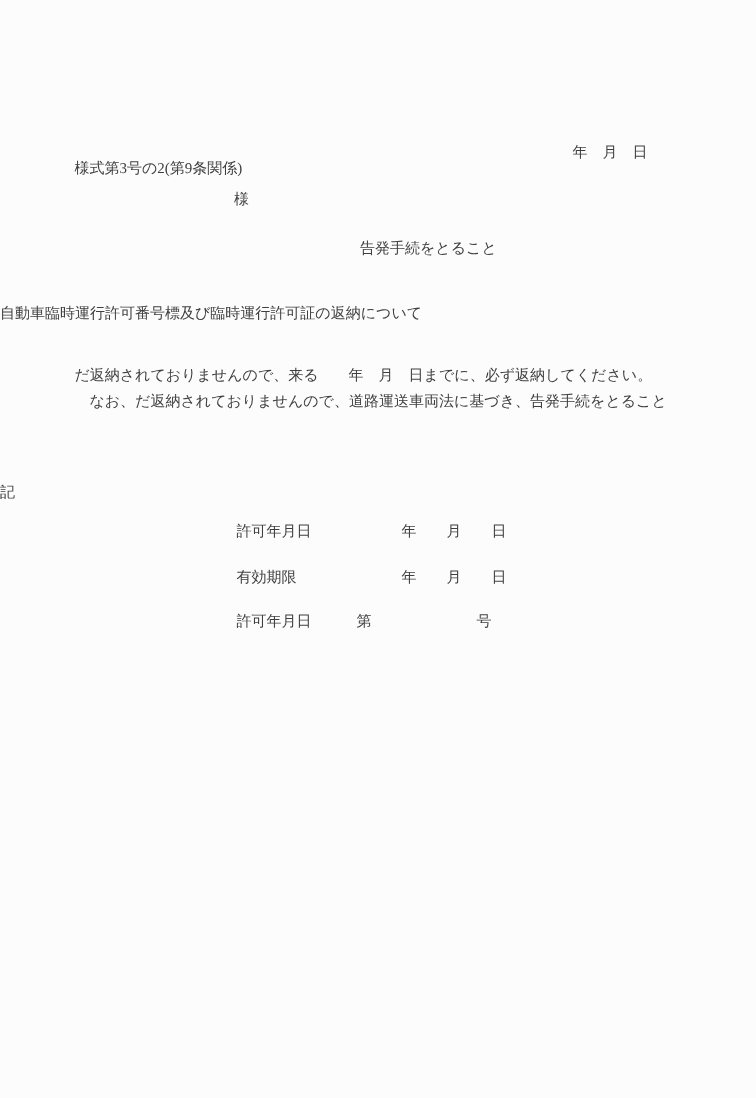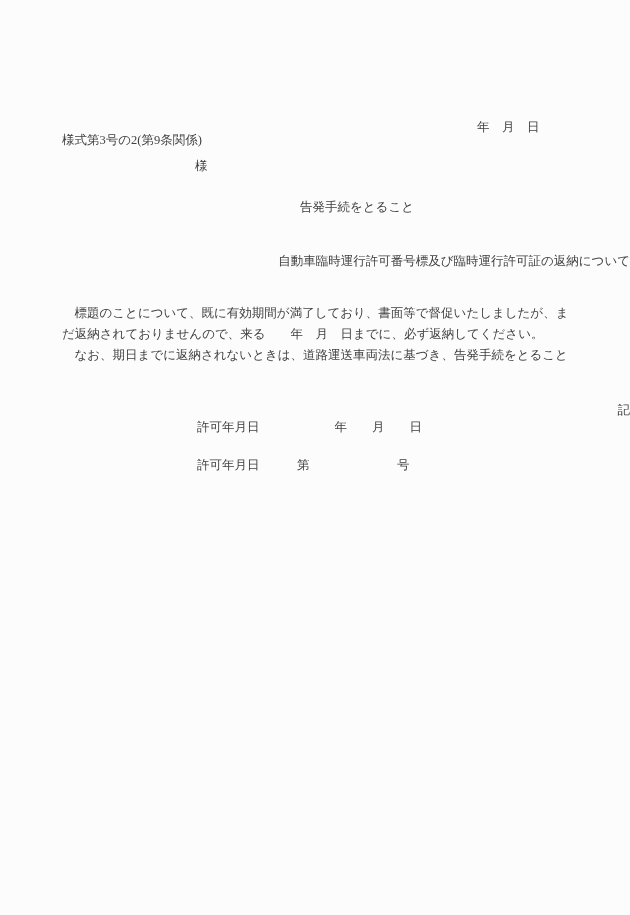--- a/index.html
+++ b/index.html
@@ -19,40 +19,40 @@
     overflow: hidden;
   }
   .line {
     position: absolute;
     white-space: pre;
     line-height: 15px;
   }
   .centered {
     left: 0;
     width: 100%;
-    text-align: right;
+    text-align: left;
     white-space: pre;
     position: absolute;
     line-height: 15px;
   }
   .body-block {
     position: absolute;
     left: 62px;
     top: 303px;
     width: 520px;
   }
   .body-block .bodyline {
     white-space: pre;
     line-height: 21px;
     height: 21px;
   }
   .fields-block {
     position: absolute;
     left: 197px;
-    top: 420px;
+    top: 436px;
   }
   .fields-block .fieldline {
     white-space: pre;
     line-height: 15px;
     height: 15px;
     margin-bottom: 22.5px;
   }
 </style>
 </head>
 <body>
@@ -63,25 +63,25 @@
 
   <div class="line" style="left:477px; top:120px;">年　月　日</div>
 
   <div class="line" style="left:195px; top:159px;">様</div>
 
   <div class="line" style="left:300px; top:200px;">告発手続をとること</div>
 
   <div class="centered" style="top:254px;">自動車臨時運行許可番号標及び臨時運行許可証の返納について</div>
 
   <div class="body-block">
-    <div class="bodyline">　標題のことについて、既に有効期間が満了しており、書面等で督促いたしましたが、ま</div>
     <div class="bodyline">だ返納されておりませんので、来る　　年　月　日までに、必ず返納してください。</div>
-    <div class="bodyline">　なお、期日までに返納されないときは、道路運送車両法に基づき、告発手続をとること</div>
+    <div class="bodyline">　なお、だ返納されておりませんので、道路運送車両法に基づき、告発手続をとること</div>
   </div>
 
   <div class="centered" style="top:403px;">記</div>
 
   <div class="fields-block">
     <div class="fieldline">許可年月日　　　　　　年　　月　　日</div>
+    <div class="fieldline">有効期限　　　　　　　年　　月　　日</div>
     <div class="fieldline">許可年月日　　　第　　　　　　　号</div>
   </div>
 
 </div>
 
 </body></html>

